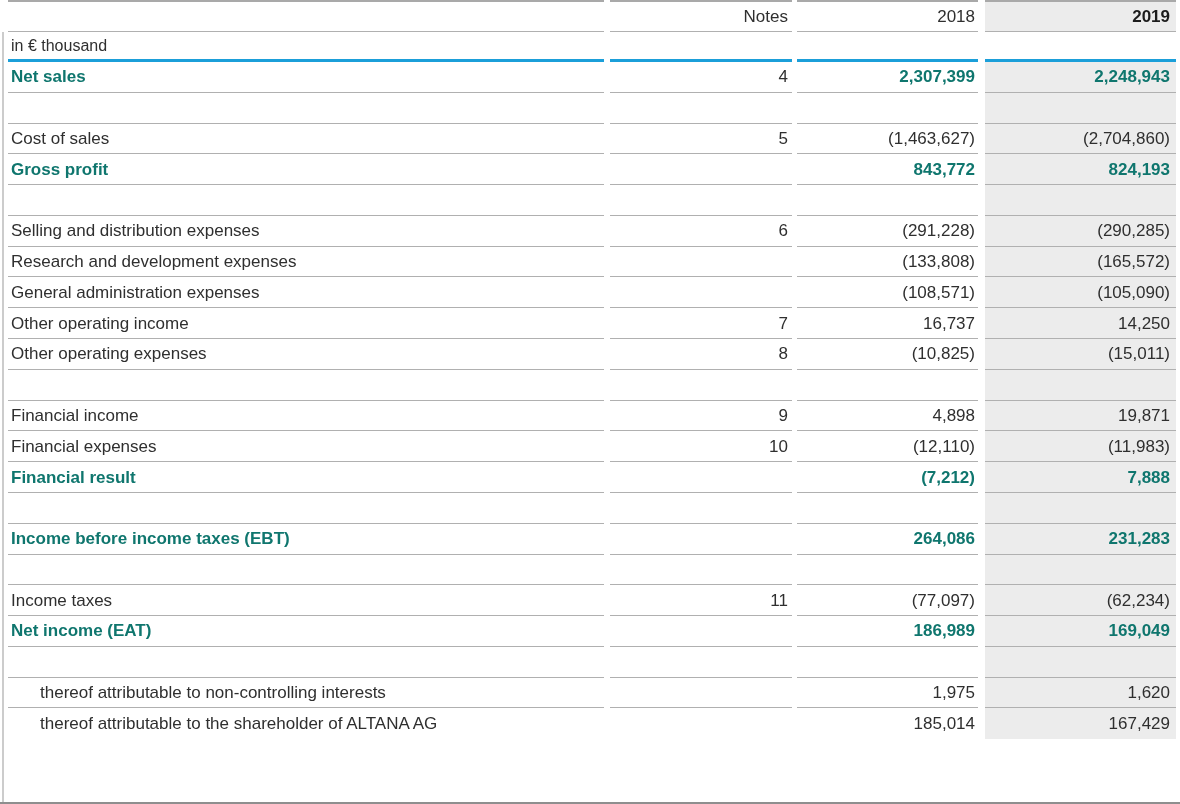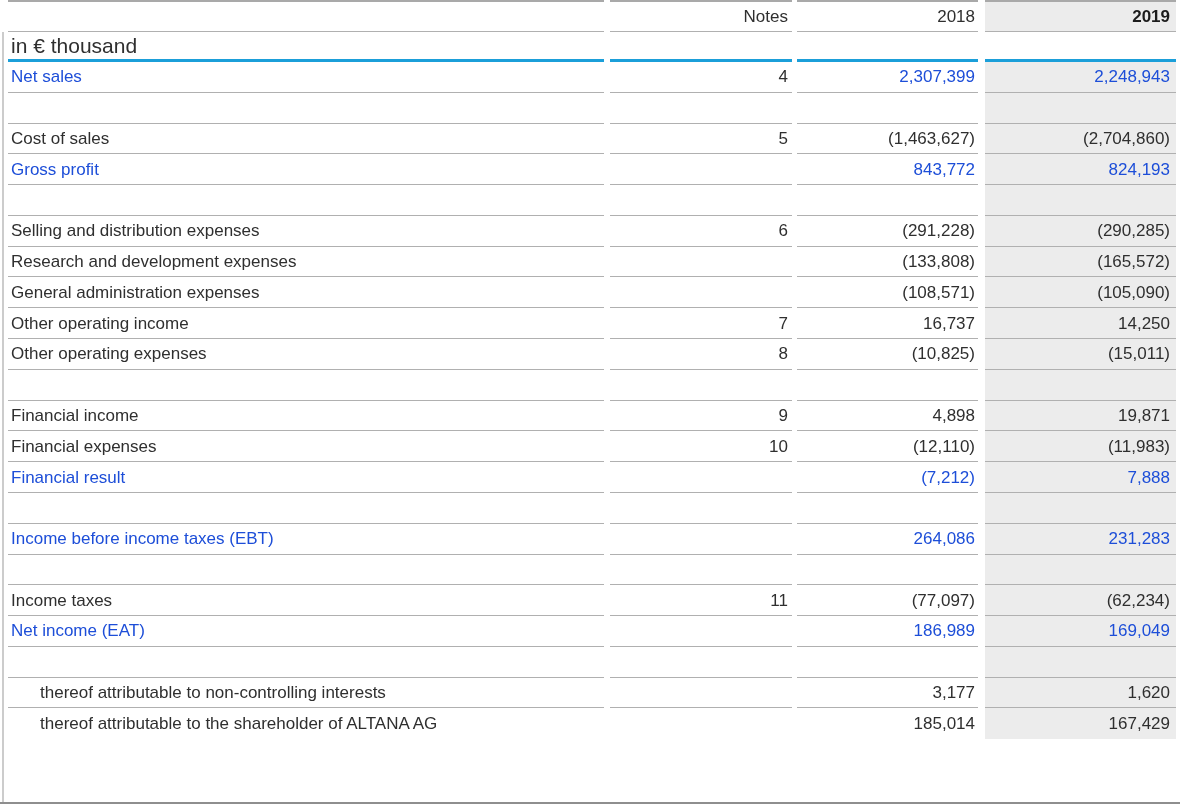--- a/index.html
+++ b/index.html
@@ -44,24 +44,24 @@
 
   
   .row.header { height: 32px; }
   .row.header .cell { border-top: 2px solid var(--top-border, #a9a9a9); }
   .row.header .c-2019 { font-weight: 700; color: #1c1c1c; padding-left: 40px; }
 
   
   .row.unit { height: 30px; }
   .row.unit .cell { border-bottom: 3px solid var(--accent, #1b9fd9); }
   .row.unit .c-2019 { background: transparent; }
-  .row.unit .c-label { font-size: 21px; }
-
-  
-  .row.bold .c-label, .row.bold .c-2018, .row.bold .c-2019 { font-weight: 400; color: #1d4ed8; }
+  .row.unit .c-label { font-size: 16px; }
+
+  
+  .row.bold .c-label, .row.bold .c-2018, .row.bold .c-2019 { font-weight: 700; color: #0f766e; }
   .row.indent .c-label { padding-left: 32px; }
 
   
   .row:last-child .cell { border-bottom: none; }
 </style>
 </head>
 <body>
 
 <div class="sheet">
 
@@ -196,21 +196,21 @@
   </div>
       <div class="row spacer">
     <div class="cell c-label"></div>
     <div class="cell c-note"></div>
     <div class="cell c-2018"></div>
     <div class="cell c-2019"></div>
   </div>
       <div class="row indent">
     <div class="cell c-label">thereof attributable to non-controlling interests</div>
     <div class="cell c-note"></div>
-    <div class="cell c-2018">3,177</div>
+    <div class="cell c-2018">1,975</div>
     <div class="cell c-2019">1,620</div>
   </div>
       <div class="row indent">
     <div class="cell c-label">thereof attributable to the shareholder of ALTANA AG</div>
     <div class="cell c-note"></div>
     <div class="cell c-2018">185,014</div>
     <div class="cell c-2019">167,429</div>
   </div>
     </div>
 

